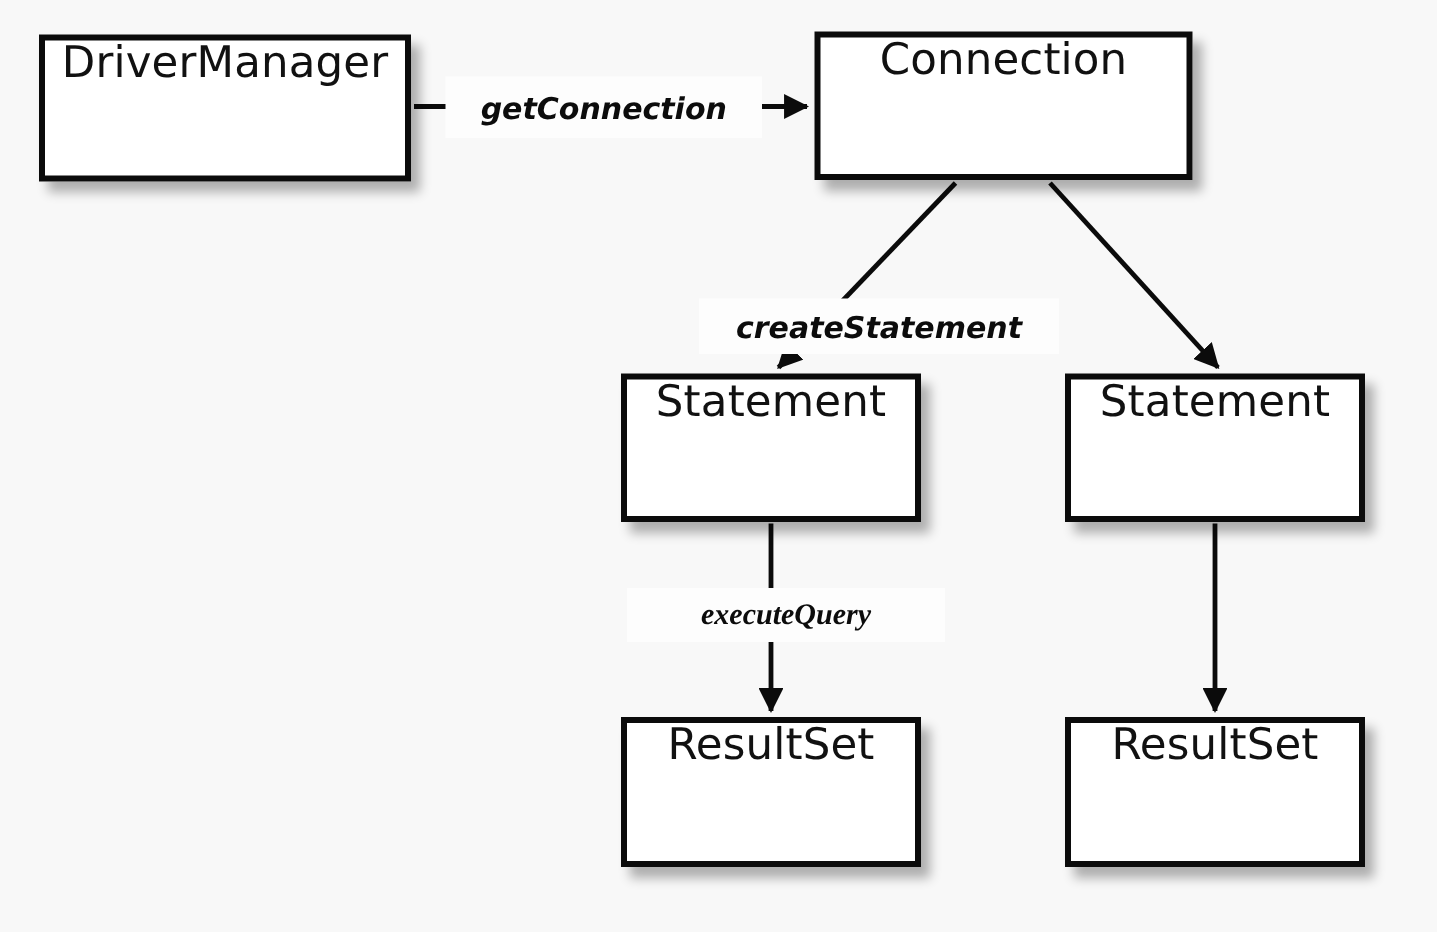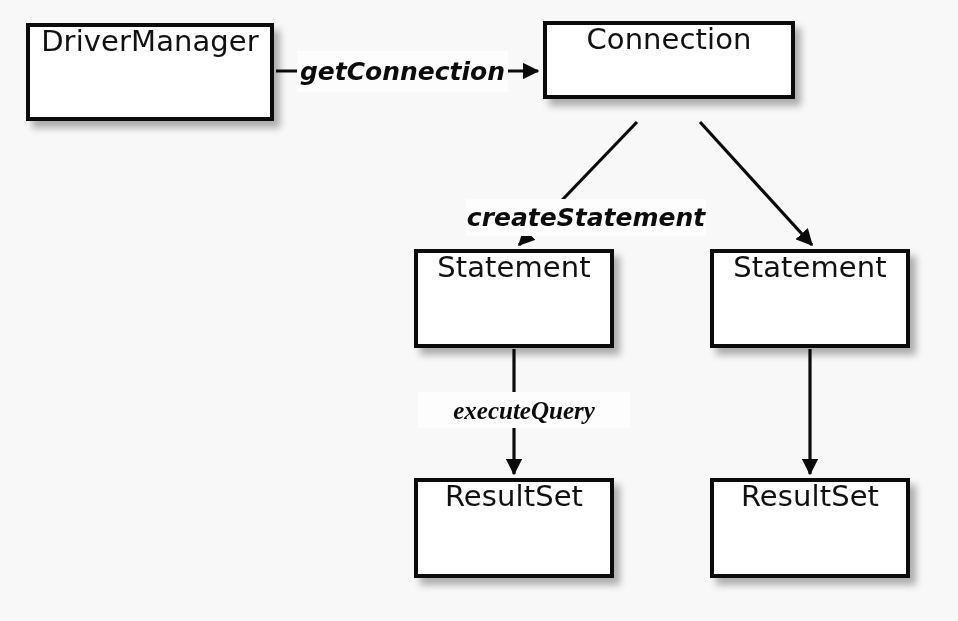--- a/index.html
+++ b/index.html
@@ -46,21 +46,21 @@
     line-height: 1;
     white-space: nowrap;
   }
   
   .edge-label {
     position: absolute;
     background: #fdfdfd;
     color: #0c0c0c;
     font-style: italic;
     font-weight: 700;
-    font-size: 25px;
+    font-size: 20px;
     line-height: 1;
     display: flex;
     align-items: center;
     justify-content: center;
     white-space: nowrap;
     z-index: 2;
   }
 </style>
 </head>
 <body>
@@ -104,21 +104,21 @@
   </div>
 
   <div class="edge-label" style="left:418px; top:392px; width:212px; height:36px;font-family:Liberation Serif, serif;">
     <span>executeQuery</span>
   </div>
 
   <div class="node" style="left:26px; top:23px; width:248px; height:98px;">
     <span class="node-label">DriverManager</span>
   </div>
 
-  <div class="node" style="left:543px; top:21px; width:252px; height:78px;">
+  <div class="node" style="left:543px; top:21px; width:252px; height:99px;">
     <span class="node-label">Connection</span>
   </div>
 
   <div class="node" style="left:414px; top:249px; width:200px; height:99px;">
     <span class="node-label">Statement</span>
   </div>
 
   <div class="node" style="left:710px; top:249px; width:200px; height:99px;">
     <span class="node-label">Statement</span>
   </div>

